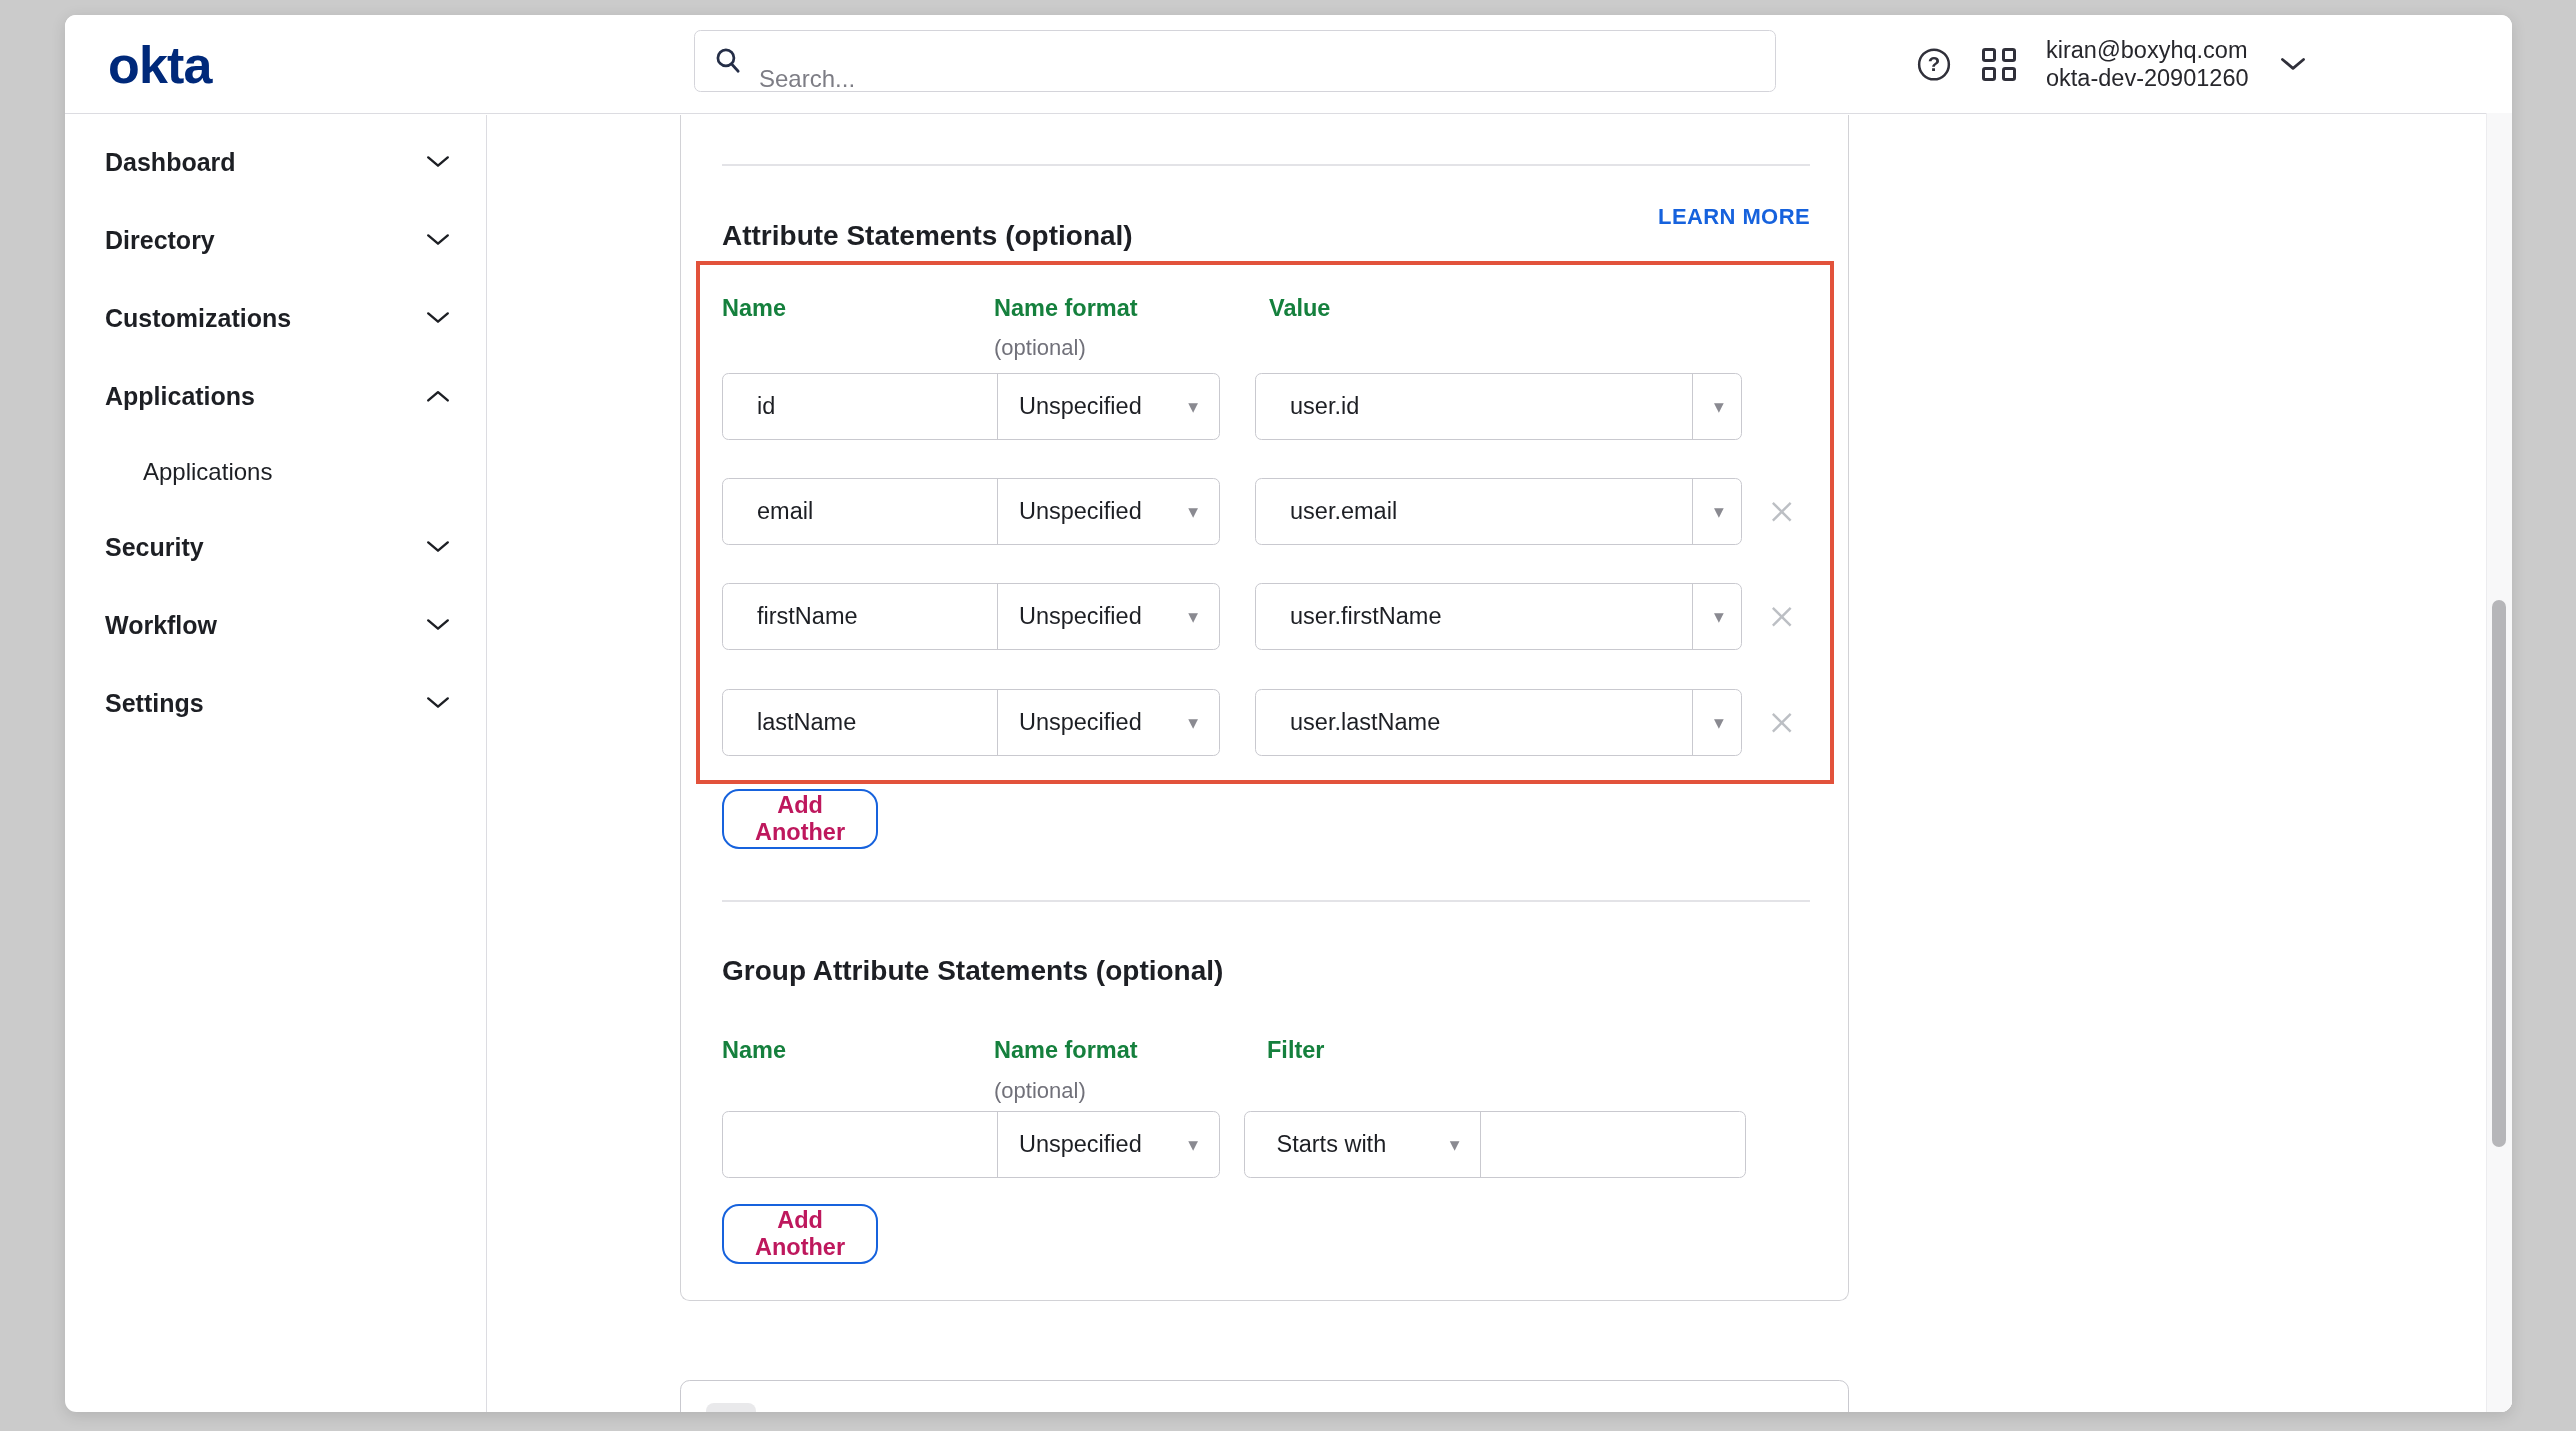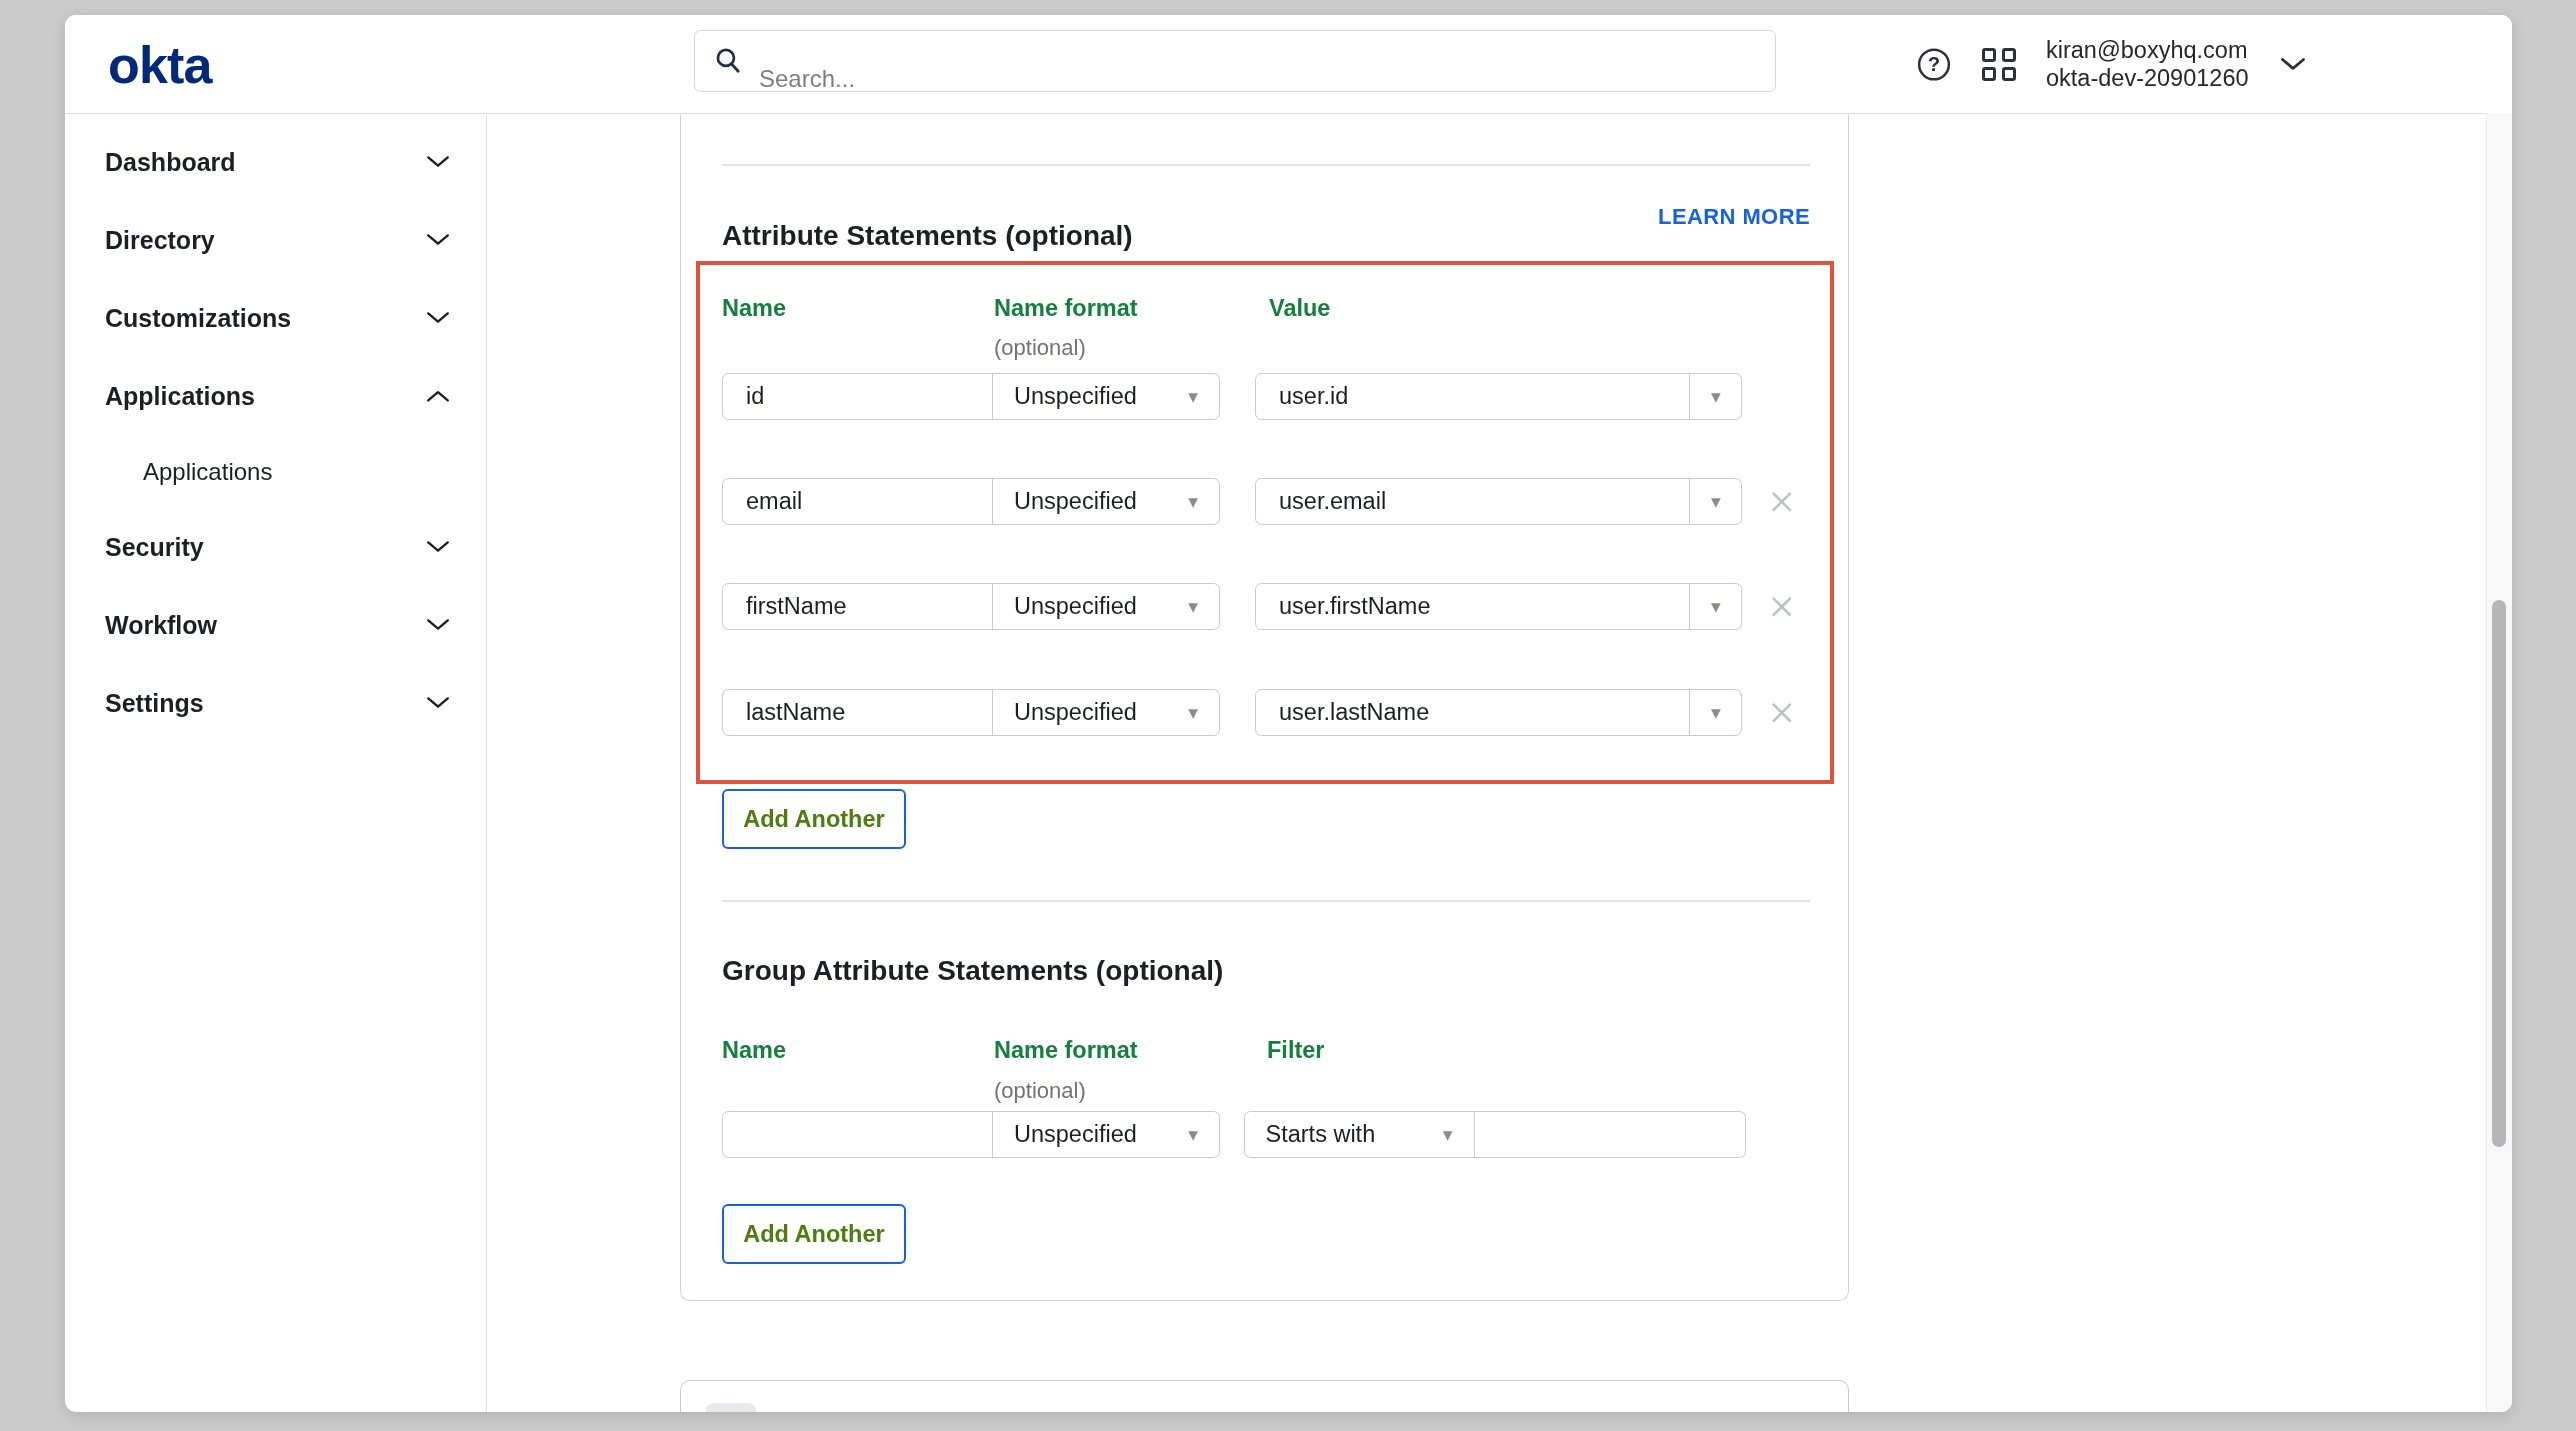--- a/index.html
+++ b/index.html
@@ -32,37 +32,37 @@
   .card{position:absolute;left:193px;top:0;width:1169px;height:1186px;background:#fff;border:1.6px solid #d2d2d6;border-top:none;border-radius:0 0 9.7px 9.7px;box-sizing:border-box;}
   .card2{position:absolute;left:193px;top:1265px;width:1169px;height:178px;background:#fff;border:1.6px solid #c9c9cf;border-radius:9.7px;box-sizing:border-box;}
   .card2 .thumb{position:absolute;left:25px;top:22px;width:50px;height:50px;background:#e9e9eb;border-radius:8px;}
   .hr{position:absolute;left:41px;right:38px;height:1.6px;background:#e3e3e7;}
   .sec-title{position:absolute;left:41px;font-size:28px;font-weight:700;color:#1d1f24;}
   .learnmore{position:absolute;right:38px;font-size:22px;font-weight:700;letter-spacing:0.4px;color:#1662dd;cursor:pointer;text-decoration:none;}
   .colhead{position:absolute;font-size:23.5px;font-weight:700;color:#15803d;}
   .colnote{position:absolute;font-size:22px;color:#71717a;}
   .redbox{position:absolute;left:14.6px;top:146px;width:1138px;height:523px;border:4px solid #e2523b;box-sizing:border-box;pointer-events:none;}
   .attr-row{position:absolute;left:41px;display:flex;align-items:center;}
-  .joined{display:flex;align-items:stretch;height:47px;border:1.6px solid #c9c9cf;border-radius:6.5px;background:#fff;box-sizing:border-box;}
+  .joined{display:flex;align-items:stretch;height:67px;border:1.6px solid #c9c9cf;border-radius:6.5px;background:#fff;box-sizing:border-box;padding-left:11px;}
   .seg{display:flex;align-items:center;padding:0 21px;box-sizing:border-box;}
   .seg + .seg{border-left:1.6px solid #c9c9cf;justify-content:space-between;}
   .seg input{border:none;outline:none;width:100%;font-size:23.5px;color:#1d1f24;font-family:inherit;background:transparent;}
   .seg-name{width:269px;}
   .seg-format{width:227px;justify-content:space-between;cursor:pointer;}
   .seg-text{width:433px;}
   .seg-caret{width:49px;justify-content:center;cursor:pointer;}
   .seg-filter{width:229px;justify-content:space-between;cursor:pointer;}
   .seg-filterval{width:269px;}
   .segtxt{font-size:23.5px;color:#1d1f24;white-space:nowrap;}
   .caret{font-size:19.4px;color:#8a8a91;line-height:1;}
   .w-nameformat{width:498px;}
   .w-value{width:487px;margin-left:35px;}
   .w-filter{width:502px;margin-left:23.5px;}
   .xbtn{margin-left:24px;width:32px;height:32px;display:flex;align-items:center;justify-content:center;cursor:pointer;}
-  .addbtn{position:absolute;left:41px;width:184px;height:60px;border:2.4px solid #1662dd;border-radius:6px;background:#fff;color:#4d7c0f;font-size:23.5px;font-weight:700;font-family:inherit;cursor:pointer;}
+  .addbtn{position:absolute;left:41px;width:156px;height:60px;border:2.4px solid #1662dd;border-radius:17px;background:#fff;color:#be185d;font-size:23.5px;font-weight:700;font-family:inherit;cursor:pointer;}
   
   .scroll-track{position:absolute;right:0;top:98px;bottom:0;width:25px;background:#f8f8f9;border-left:1.6px solid #ececef;}
   .scroll-thumb{position:absolute;right:5.7px;top:585px;width:14.6px;height:547px;background:#b6b6b9;border-radius:7.3px;cursor:pointer;}
 </style>
 </head>
 <body>
 
 <div class="stage">
   <div class="window">
 

